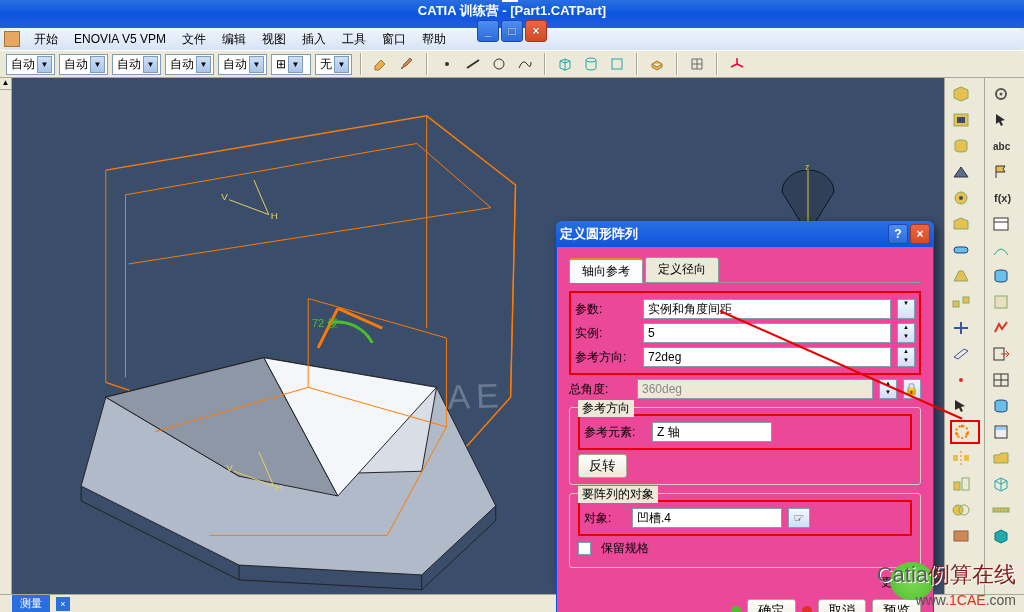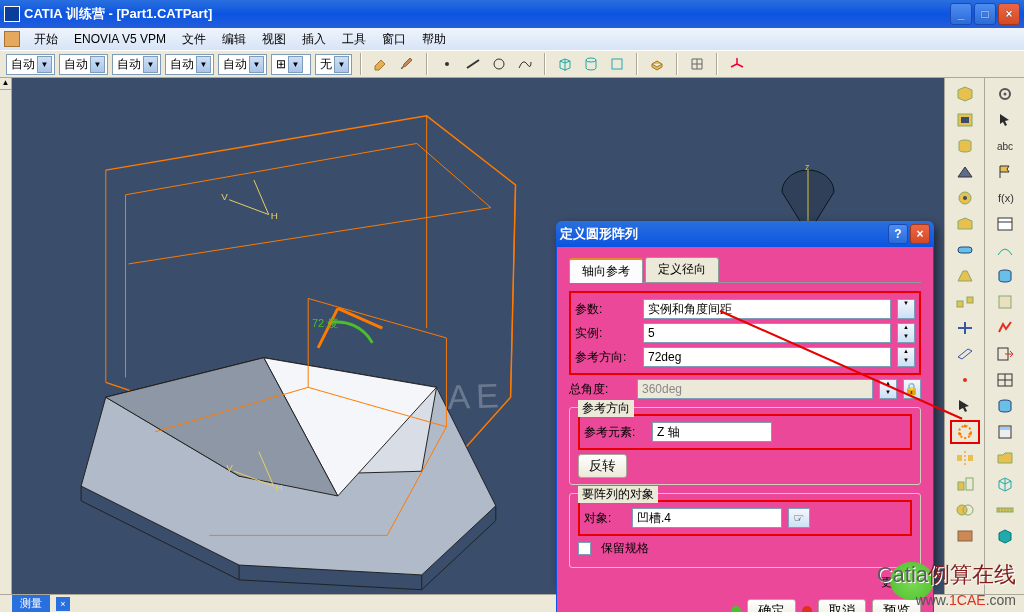--- a/index.html
+++ b/index.html
@@ -1,47 +1,47 @@
 <!DOCTYPE html>
 <html><head>
 <meta charset="utf-8">
 <style>
   * { box-sizing: border-box; margin: 0; padding: 0; font-family: "Microsoft YaHei", SimSun, sans-serif; }
   body { width: 1024px; height: 612px; overflow: hidden; background: #ece9d8; position: relative; font-size: 12px; }
 
   
-  .titlebar { height: 28px; background: linear-gradient(to bottom, #2a6fde 0%, #0b54e1 50%, #245edb 100%); display: flex; align-items: center; color: #fff; padding: 0 4px; }
+  .titlebar { height: 28px; background: linear-gradient(to bottom, #2a6fde 0%, #0b54e1 50%, #245edb 100%); display: flex; align-items: center; color: #fff; padding: 0 4px; flex-direction: column; }
   .titlebar .title-icon { width: 16px; height: 16px; background: #0a3e9a; border: 1px solid #fff; margin-right: 4px; }
   .titlebar .title-text { flex: 1; font-size: 13px; font-weight: bold; }
   .win-btns { display: flex; gap: 2px; }
   .win-btn { width: 22px; height: 22px; border-radius: 3px; display: flex; align-items: center; justify-content: center; font-weight: bold; color: #fff; text-shadow: 0 0 1px #000; }
   .win-min, .win-max { background: linear-gradient(to bottom,#4f8df2,#2a6bd8); border:1px solid #1a4ab0; }
   .win-close { background: linear-gradient(to bottom,#ec6646,#d54a25); border:1px solid #a23819; }
 
   
-  .menubar { height: 22px; background: linear-gradient(to bottom,#eff4fc,#d7e4f6); display: flex; align-items: center; padding-left: 4px; gap: 0; font-size: 12px; }
+  .menubar { height: 22px; background: linear-gradient(to bottom,#eff4fc,#d7e4f6); display: flex; align-items: center; padding-left: 4px; gap: 0; font-size: 12px; border-radius: 7px; }
   .menubar .menu-icon { width: 16px; height: 16px; background:#e5a85e; border:1px solid #a67433; margin-right:6px; position:relative; }
   .menu-item { padding: 2px 8px; cursor: default; }
 
   
   .toolbar { height: 28px; background: #ece9d8; border-top:1px solid #fff; border-bottom:1px solid #aca899; display:flex; align-items:center; padding:0 6px; gap:4px; }
   .combo { height: 21px; border:1px solid #7f9db9; background:#fff; display:flex; align-items:center; padding:0 2px 0 4px; font-size:12px; }
   .combo-btn { width:15px; height:17px; background:linear-gradient(to bottom,#cde0f6,#aac5ea); border:1px solid #7f9db9; margin-left:2px; display:flex; align-items:center; justify-content:center; font-size:8px; }
   .tb-sep { width:2px; height:22px; border-left:1px solid #aca899; border-right:1px solid #fff; margin:0 4px; }
   .tb-icon { width:22px; height:22px; border:1px solid transparent; display:flex; align-items:center; justify-content:center; }
   .ic { width:16px; height:16px; }
 
   
   .main { position:absolute; top:78px; left:0; right:0; bottom:18px; display:flex; }
   .left-gutter { width:12px; background:#ece9d8; border-right:1px solid #aca899; position:relative; }
   .left-gutter .up-nub { position:absolute; top:0; left:0; right:0; height:12px; background:#ece9d8; border-bottom:1px solid #aca899; font-size:8px; text-align:center; }
   .viewport { flex:1; background:#3a4d6b; position:relative; overflow:hidden; }
   .right-toolbars { width:80px; background:#ece9d8; display:flex; }
   .rtb-col { width:40px; display:flex; flex-direction:column; align-items:center; gap:2px; padding-top:4px; border-left:1px solid #aca899; }
-  .rtb-btn { width:30px; height:24px; border:1px solid #ece9d8; display:flex; align-items:center; justify-content:center; position:relative; }
+  .rtb-btn { width:30px; height:24px; border:1px solid #ece9d8; display:flex; align-items:center; position:relative;font-weight:bold; }
   .rtb-btn.hilite { border:2px solid #e80000; }
   .rtb-ic { width:20px; height:18px; }
 
   
   .status { position:absolute; bottom:0; left:0; right:0; height:18px; background:#ece9d8; border-top:1px solid #aca899; display:flex; align-items:center; padding:0 12px; font-size:11px; }
   .status .st-seg { background:#2a6fde; color:#fff; padding:1px 8px; margin-right:6px; }
   .status .st-x { width:14px; height:14px; background:#2a6fde; color:#fff; font-size:9px; display:flex; align-items:center; justify-content:center; }
 
   
   .wire { position:absolute; pointer-events:none; }

